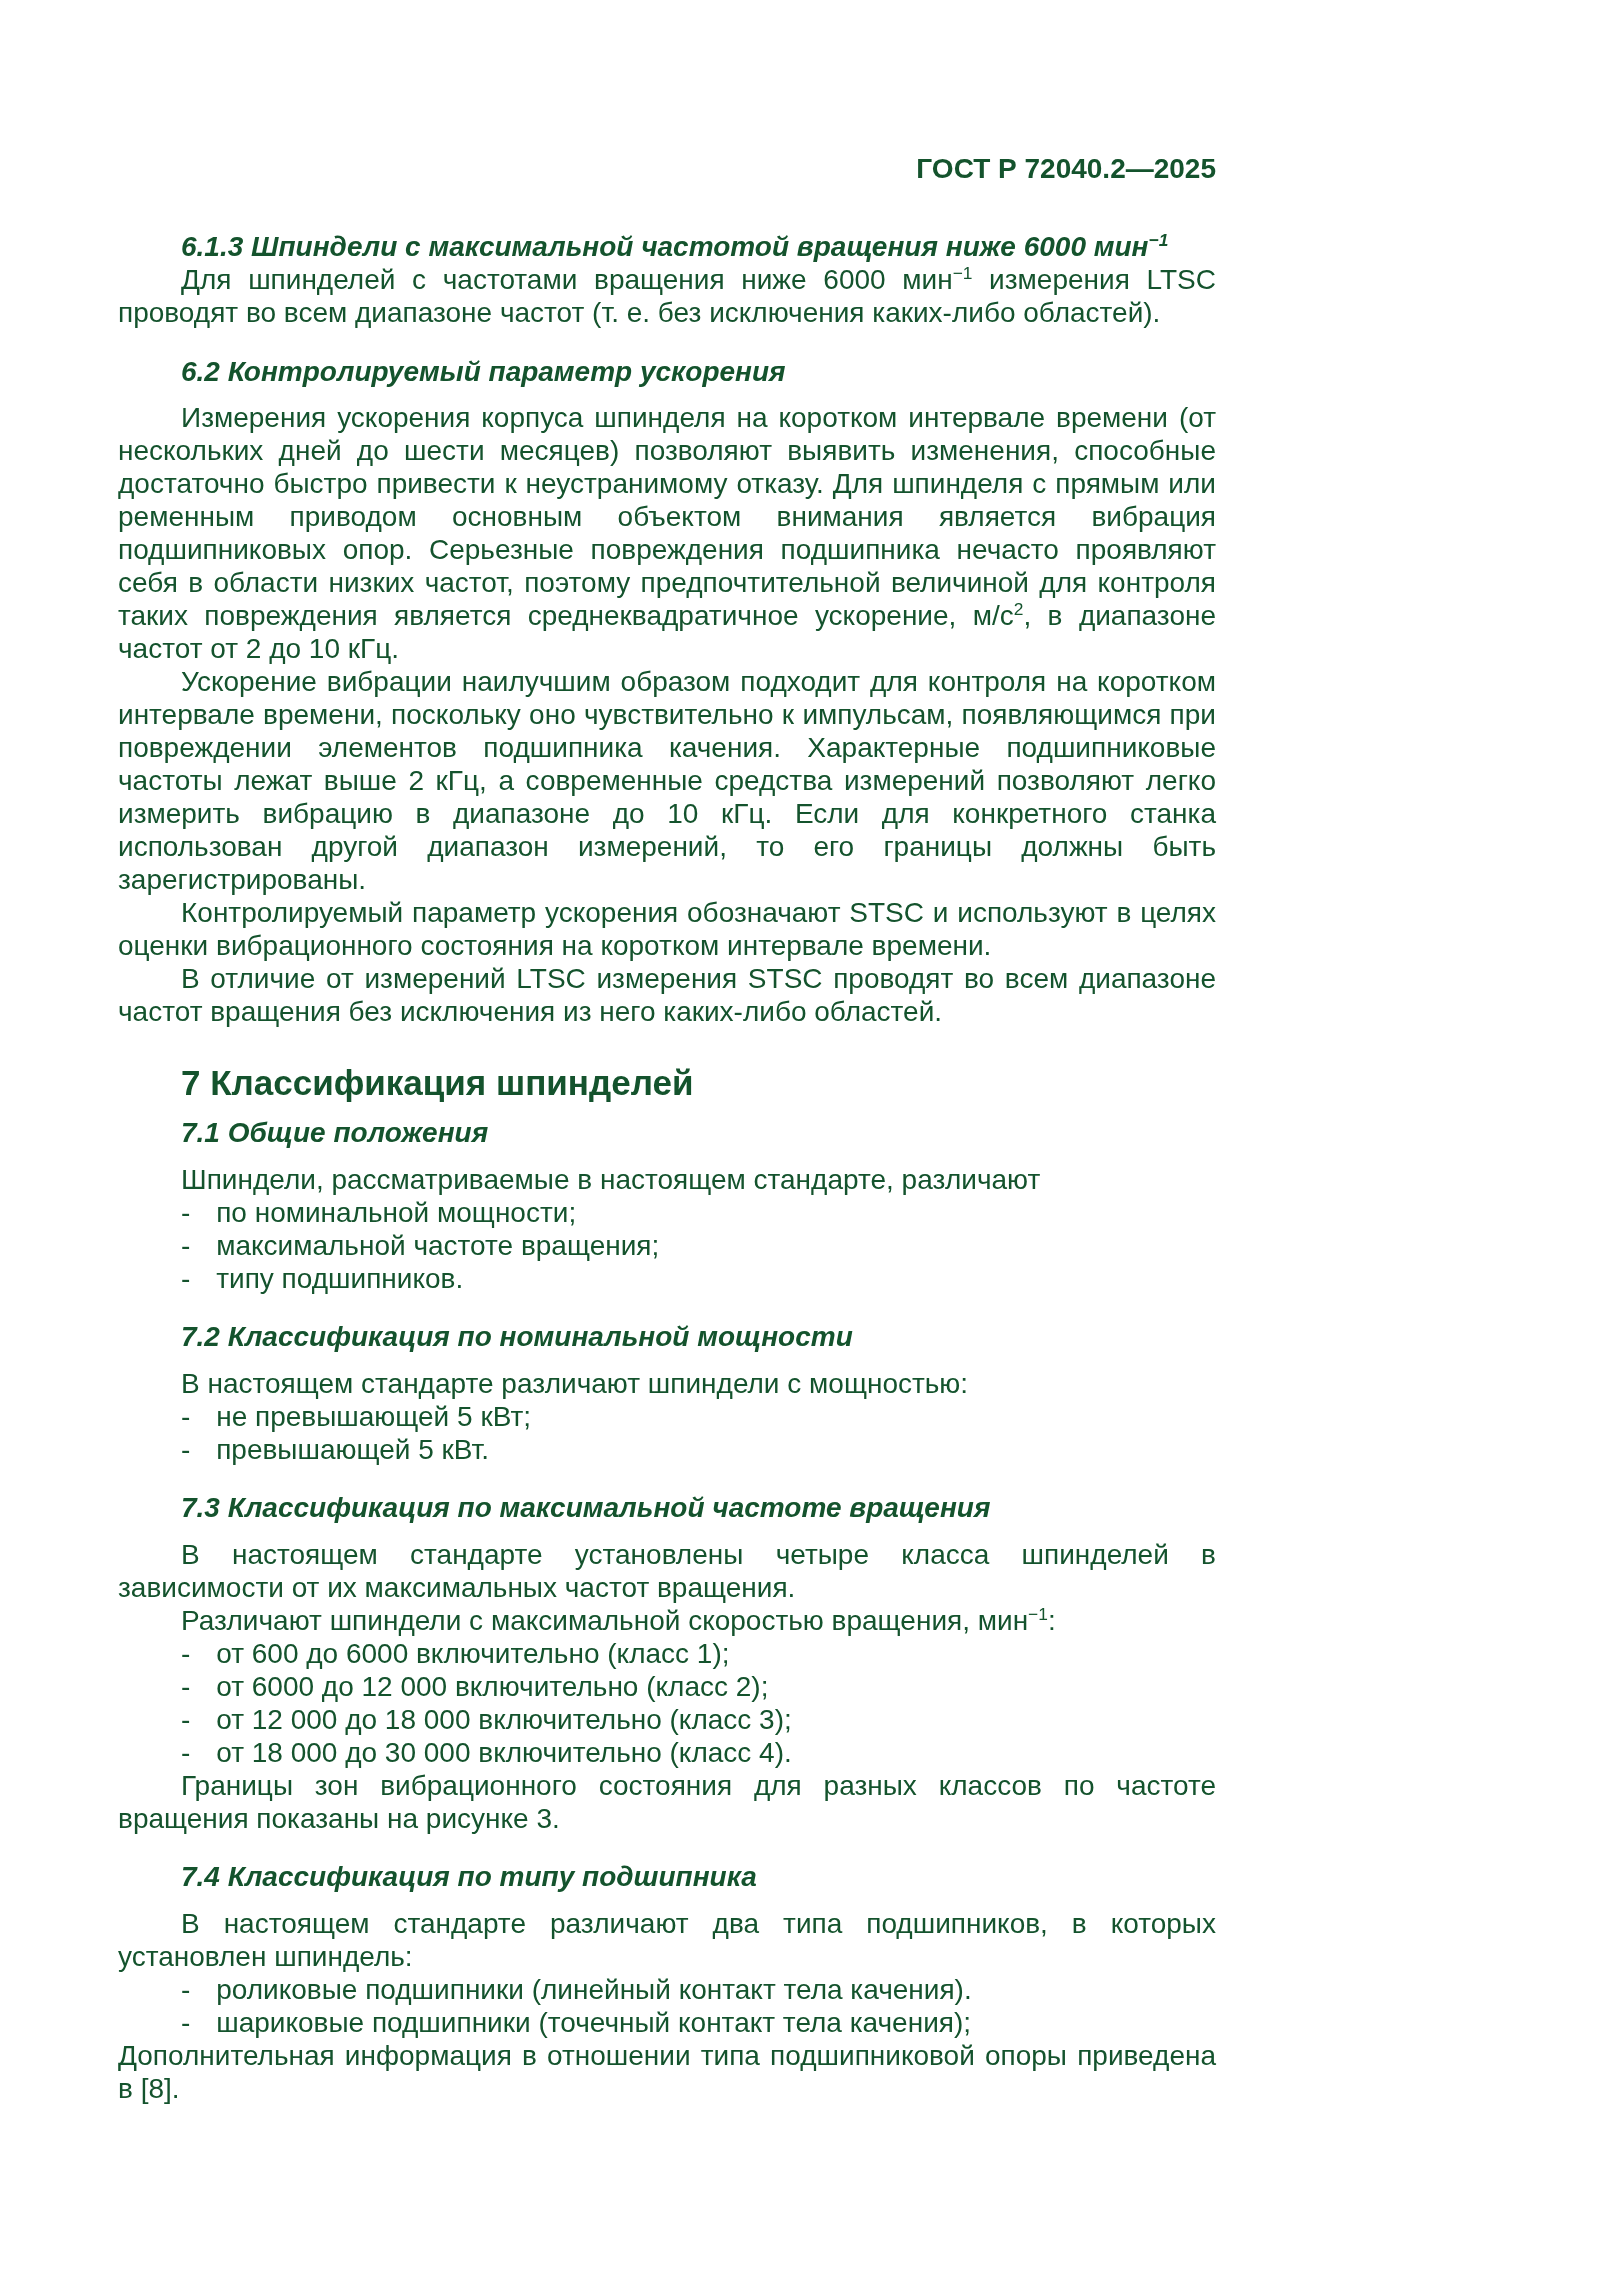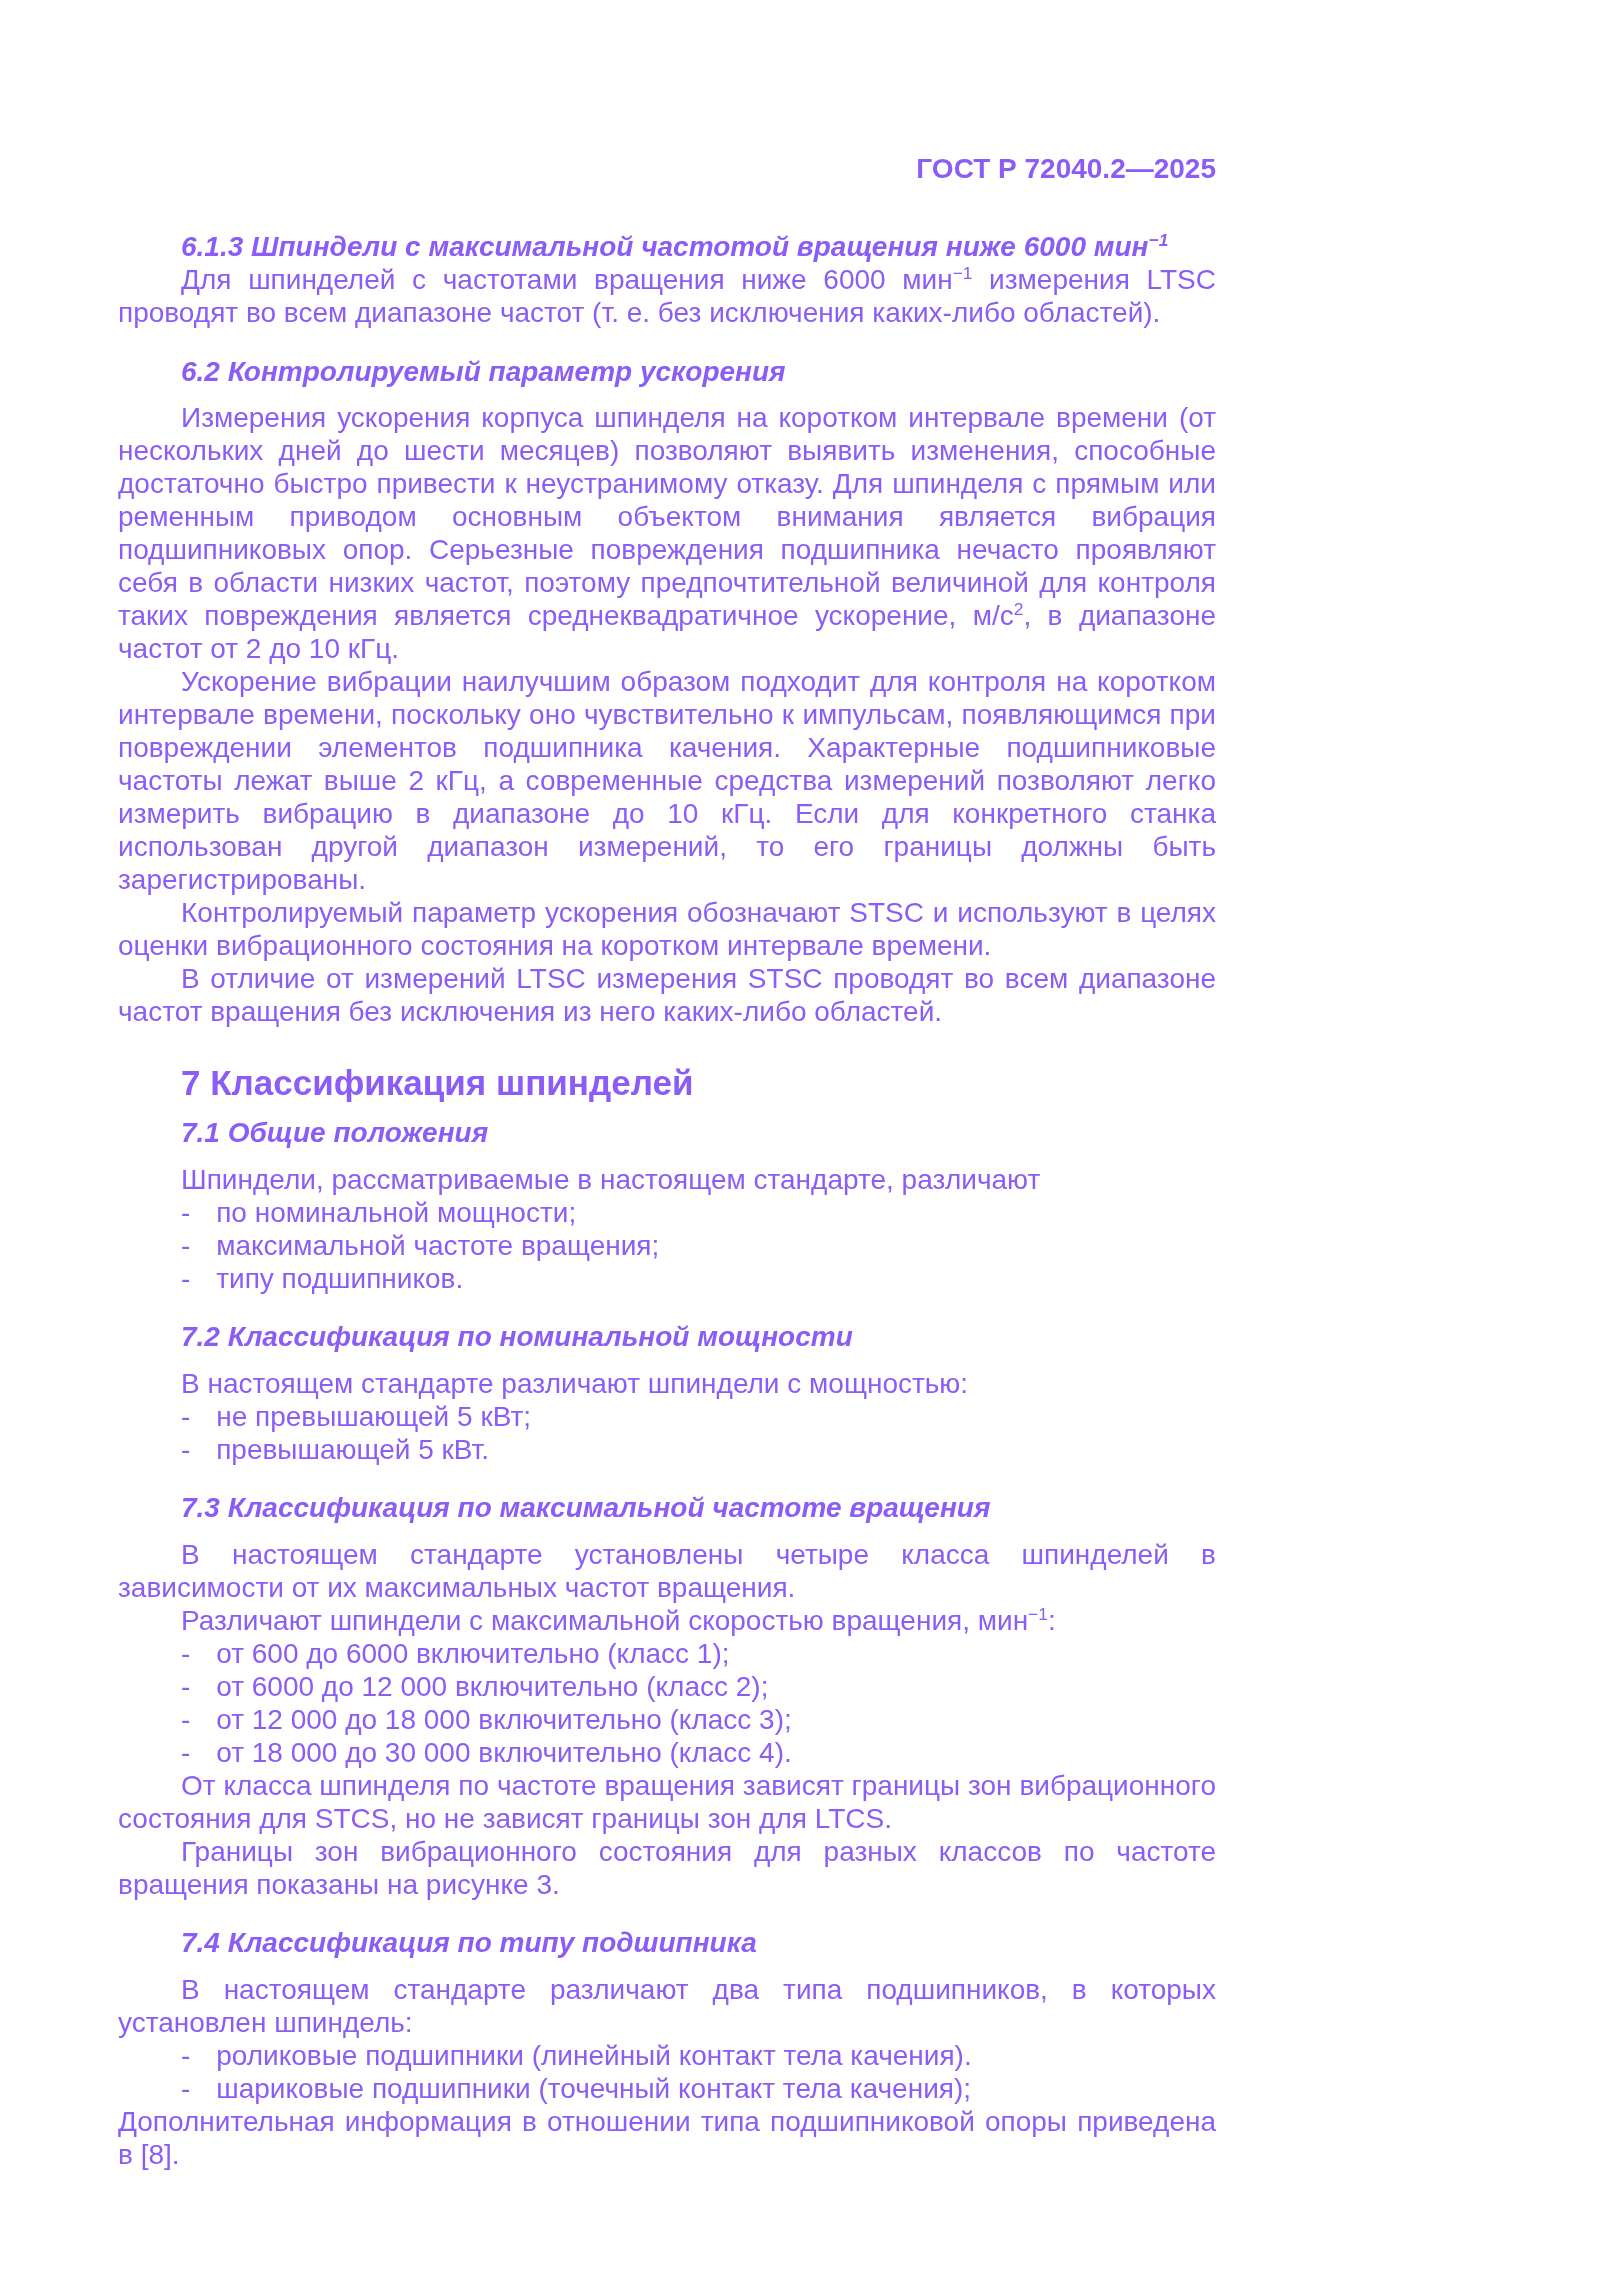--- a/index.html
+++ b/index.html
@@ -1,21 +1,21 @@
 <!DOCTYPE html>
 <html lang="ru"><head>
 <meta charset="utf-8">
 <style>
   html, body { margin: 0; padding: 0; background: #ffffff; }
   .page {
     position: relative;
     width: 1335px;
     height: 2293px;
     background: #ffffff;
-    color: #8b5cf6;
+    color: #14532d;
     font-family: "Liberation Sans", sans-serif;
     font-size: 28px;
     line-height: 33px;
     overflow: hidden;
   }
   .doc-header {
     position: absolute;
     top: 152px;
     right: 119px;
     font-weight: bold;
@@ -79,21 +79,20 @@
       <div class="blk p">В настоящем стандарте различают шпиндели с мощностью:</div>
       <div class="blk li"><span class="dash">-</span> не превышающей 5 кВт;</div>
       <div class="blk li"><span class="dash">-</span> превышающей 5 кВт.</div>
       <div class="blk h3">7.3 Классификация по максимальной частоте вращения</div>
       <div class="blk p">В настоящем стандарте установлены четыре класса шпинделей в зависимости от их максимальных частот вращения.</div>
       <div class="blk p">Различают шпиндели с максимальной скоростью вращения, мин<sup>−1</sup>:</div>
       <div class="blk li"><span class="dash">-</span> от 600 до 6000 включительно (класс 1);</div>
       <div class="blk li"><span class="dash">-</span> от 6000 до 12 000 включительно (класс 2);</div>
       <div class="blk li"><span class="dash">-</span> от 12 000 до 18 000 включительно (класс 3);</div>
       <div class="blk li"><span class="dash">-</span> от 18 000 до 30 000 включительно (класс 4).</div>
-      <div class="blk p">От класса шпинделя по частоте вращения зависят границы зон вибрационного состояния для STCS, но не зависят границы зон для LTCS.</div>
       <div class="blk p">Границы зон вибрационного состояния для разных классов по частоте вращения показаны на рисунке 3.</div>
       <div class="blk h3">7.4 Классификация по типу подшипника</div>
       <div class="blk p">В настоящем стандарте различают два типа подшипников, в которых установлен шпиндель:</div>
       <div class="blk li"><span class="dash">-</span> роликовые подшипники (линейный контакт тела качения).</div>
       <div class="blk li"><span class="dash">-</span> шариковые подшипники (точечный контакт тела качения);</div>
       <div class="blk p0">Дополнительная информация в отношении типа подшипниковой опоры приведена в [8].</div>
     </div>
 
   <div class="page-number">9</div>
 </div>

